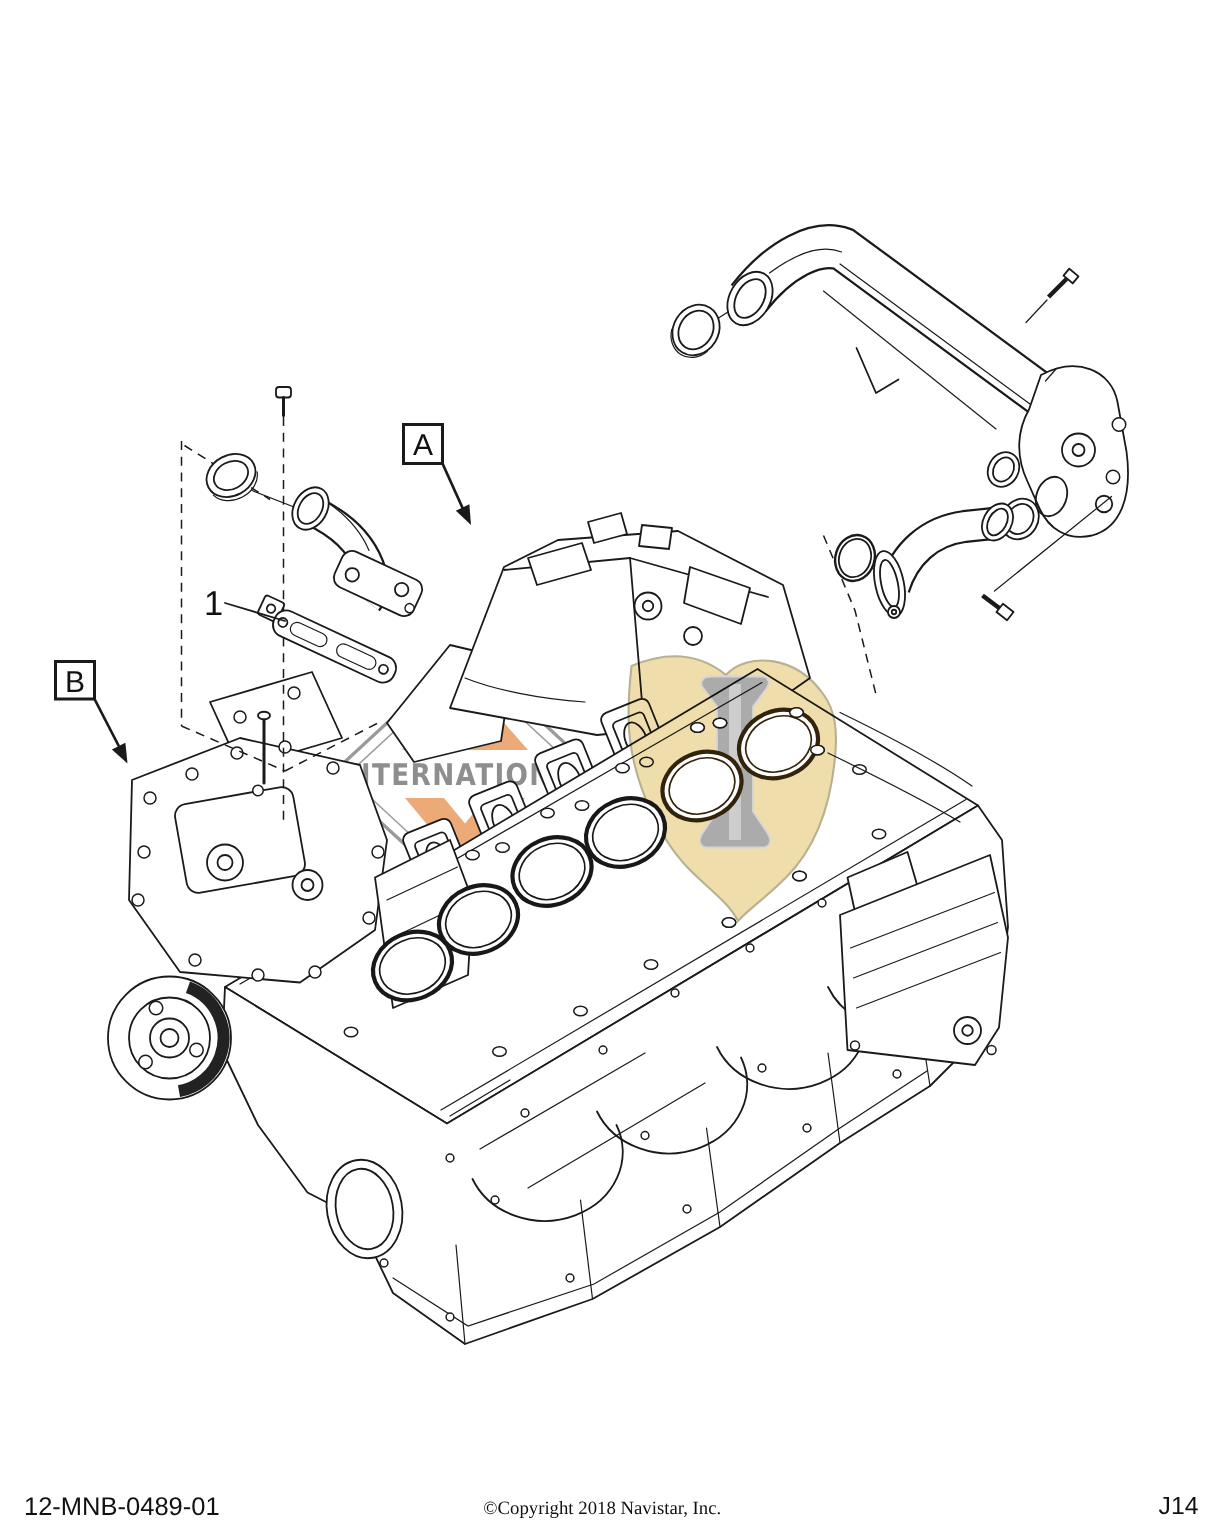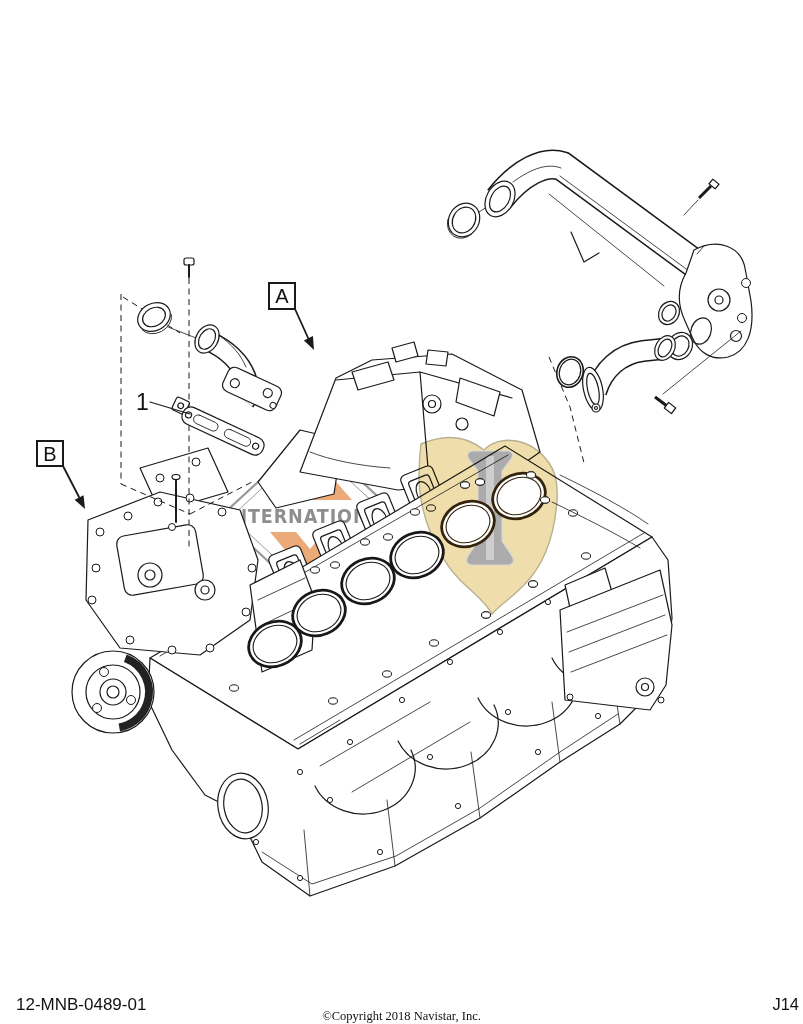--- a/index.html
+++ b/index.html
@@ -21,21 +21,21 @@
   .wmln2{fill:none;stroke:#9a9a9a;stroke-width:1;stroke-linejoin:round;}
   .orange{fill:#ecaa78;stroke:none;}
   .shield{fill:#eedba4;stroke:#b2aa88;stroke-width:1.4;}
   .iglyph{fill:#a4a4a4;stroke:#d2d2d2;stroke-width:1.2;}
   .ringo{fill:#fff;stroke:#181818;stroke-width:2.8;}
   .ringi{fill:none;stroke:#181818;stroke-width:1.1;}
   .ringo2{fill:#fff;stroke:#33230a;stroke-width:2.8;}
   .ringi2{fill:none;stroke:#33230a;stroke-width:1.1;}
   
   .doc-num{position:absolute;left:16px;bottom:9px;font-size:17px;color:#111;}
-  .copyright{position:absolute;left:0;right:0;bottom:0;text-align:center;
+  .copyright{position:absolute;left:0;right:0;bottom:11px;text-align:center;
              font-family:"Liberation Serif",serif;font-size:12.5px;color:#111;}
   .page-code{position:absolute;right:4px;bottom:10px;font-size:16.5px;color:#111;}
 </style>
 </head>
 <body>
 
 <div class="page">
 
 <svg class="diagram-svg" width="803" height="990" viewBox="0 0 803 990">
 

